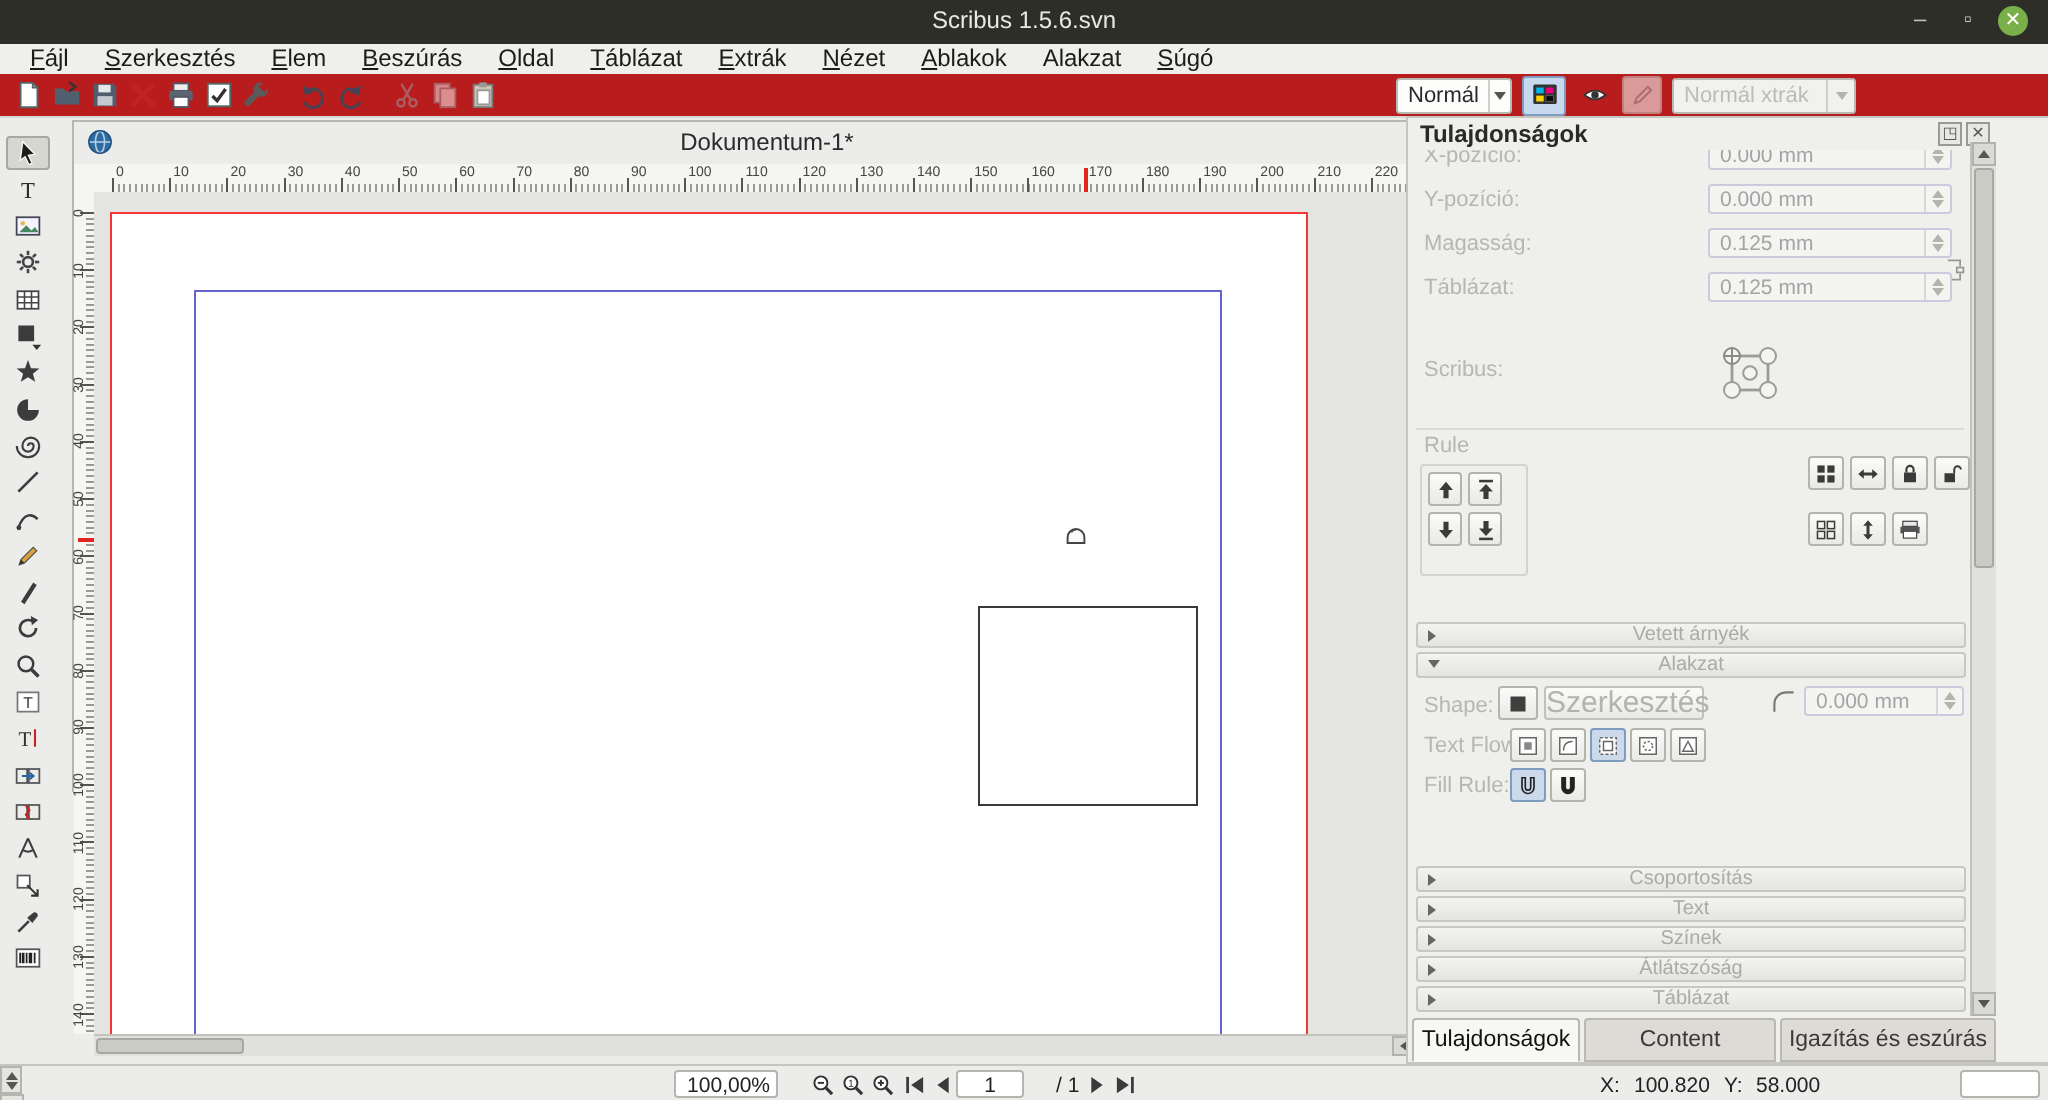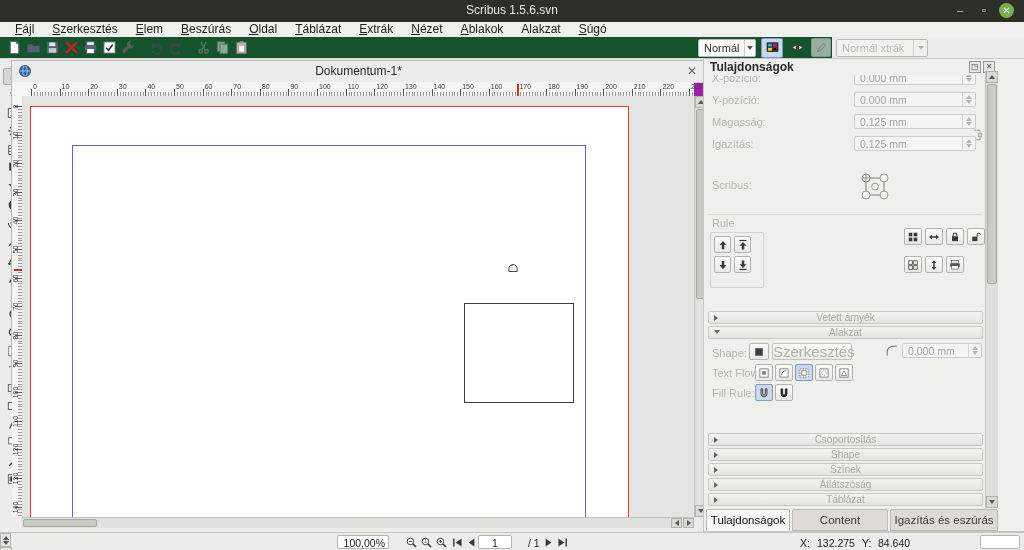--- a/index.html
+++ b/index.html
@@ -17,21 +17,21 @@
   #btn-min{left:952px;} #btn-max{left:976px;}
   #btn-close{left:999px;top:3px;width:15px;height:15px;border-radius:50%;background:#7ab049;color:#fff;
              font-size:10px;line-height:15px;text-align:center;font-weight:bold;}
 
   
   #menubar{left:0;top:22px;width:1024px;height:15px;background:#efefec;display:flex;align-items:center;padding-left:6px;box-sizing:border-box;}
   .menu-item{font-size:12px;color:#1c1c1c;padding:0 9px;line-height:15px;}
   .menu-item u{text-decoration:underline;}
 
   
-  #toolbar{left:0;top:37px;width:832px;height:21px;background:#14532d;border-bottom:1px solid #d6d6d2;}
+  #toolbar{left:0;top:37px;width:1024px;height:21px;background:#b91c1c;border-bottom:1px solid #d6d6d2;}
   #tb-left{left:6px;top:2px;height:17px;display:flex;align-items:center;}
   .tb-btn{width:17px;height:17px;margin-right:2px;display:flex;align-items:center;justify-content:center;}
   .tb-btn[data-icon], .tb-btn .ic{width:15px;height:15px;}
   .tb-btn .ic{display:block;}
   .tb-btn.disabled{opacity:.5;}
   .tb-sep{width:9px;height:17px;}
   #tb-right{left:698px;top:2px;height:17px;display:flex;align-items:center;gap:5px;}
   .combo{height:16px;background:#fdfdfc;border:1px solid #b9b9b4;border-radius:2px;display:flex;align-items:center;font-size:11px;color:#2a2a2a;}
   .combo .cval{padding:0 5px;flex:1;}
   .combo .carr{width:13px;height:100%;border-left:1px solid #cfcfc9;display:flex;align-items:center;justify-content:center;}
@@ -45,21 +45,21 @@
   .flat-btn .ic{width:15px;height:13px;}
   #editpv-btn{border:1px solid #c6c6c0;border-radius:2px;background:#efefec;opacity:.6;}
 
   
   #toolbox{left:1px;top:62px;width:26px;height:430px;}
   .tool-btn{position:absolute;left:2px;width:22px;height:17px;display:flex;align-items:center;justify-content:center;border-radius:2px;}
   .tool-btn .ic{width:14px;height:14px;display:block;}
   .tool-btn.active{background:#d7d7d2;border:1px solid #a8a8a2;box-sizing:border-box;}
 
   
-  #docwin{left:11px;top:60px;width:695px;height:336px;background:#a21caf;border:1px solid #b7b7b2;box-sizing:border-box;}
+  #docwin{left:36px;top:60px;width:695px;height:336px;background:#a21caf;border:1px solid #b7b7b2;box-sizing:border-box;}
   #doc-titlebar{left:0;top:0;width:693px;height:21px;background:#ececea;border-bottom:1px solid #c9c9c4;}
   #doc-title{left:0;right:0;top:3px;text-align:center;font-size:12px;color:#2b2b2b;}
   #doc-icon{left:6px;top:3px;width:14px;height:14px;}
   #doc-close{right:6px;top:3px;width:14px;height:14px;color:#666;font-size:12px;line-height:14px;text-align:center;}
 
   .ruler{background:#f5f5f1;}
   #h-ruler{left:10px;top:21px;width:672px;height:14px;border-bottom:1px solid #b5b5b0;}
   #v-ruler{left:0;top:35px;width:10px;height:421px;border-right:1px solid #b5b5b0;}
   #ruler-corner{left:0;top:21px;width:10px;height:14px;background:#f5f5f1;border-right:1px solid #b5b5b0;border-bottom:1px solid #b5b5b0;}
   .rlabel{position:absolute;font-size:7px;color:#444;top:1px;}
@@ -818,21 +818,21 @@
           </span>
         </div>
       </div>
     <div id="bottom-sections">
         <div class="sec-hdr" style="top: 358px;">
           <span class="sec-arr tri-r-s"></span>
           <span class="sec-title">Csoportosítás</span>
         </div>
         <div class="sec-hdr" style="top: 373px;">
           <span class="sec-arr tri-r-s"></span>
-          <span class="sec-title">Shape</span>
+          <span class="sec-title">Text</span>
         </div>
         <div class="sec-hdr" style="top: 388px;">
           <span class="sec-arr tri-r-s"></span>
           <span class="sec-title">Színek</span>
         </div>
         <div class="sec-hdr" style="top: 403px;">
           <span class="sec-arr tri-r-s"></span>
           <span class="sec-title">Átlátszóság</span>
         </div>
         <div class="sec-hdr" style="top: 418px;">
@@ -864,21 +864,21 @@
         <span class="plabel">Magasság:</span>
         <div class="pfield">
           <span class="fval">0.125 mm</span>
           <span class="spin">
             <span class="tri-u"></span>
             <span class="tri-d"></span>
           </span>
         </div>
       </div>
       <div class="prow" style="top: 61px;">
-        <span class="plabel">Igazítás:</span>
+        <span class="plabel">Táblázat:</span>
         <div class="pfield">
           <span class="fval">0.125 mm</span>
           <span class="spin">
             <span class="tri-u"></span>
             <span class="tri-d"></span>
           </span>
         </div>
       </div>
     </div>
   <div id="props-scroll" class="abs">
@@ -959,18 +959,18 @@
   <div class="st-btn" style="left:555px;">
       <span class="ic" data-icon="nav-last">
         <svg viewBox="0 0 16 16" aria-hidden="true">
           <path d="M3 3 L10.4 8 L3 13 Z" fill="#3a3a3a"></path>
           <rect x="11.7" y="3" width="1.7" height="10" fill="#3a3a3a"></rect>
         </svg>
       </span>
     </div>
 
   <span id="xy-x-l" class="st-text">X:</span>
-  <span id="xy-x-v" class="st-text">132.275</span>
+  <span id="xy-x-v" class="st-text">100.820</span>
   <span id="xy-y-l" class="st-text">Y:</span>
-  <span id="xy-y-v" class="st-text">84.640</span>
+  <span id="xy-y-v" class="st-text">58.000</span>
 
   <div id="misc-field" class="st-field"></div>
 </div>
 
 </body></html>

